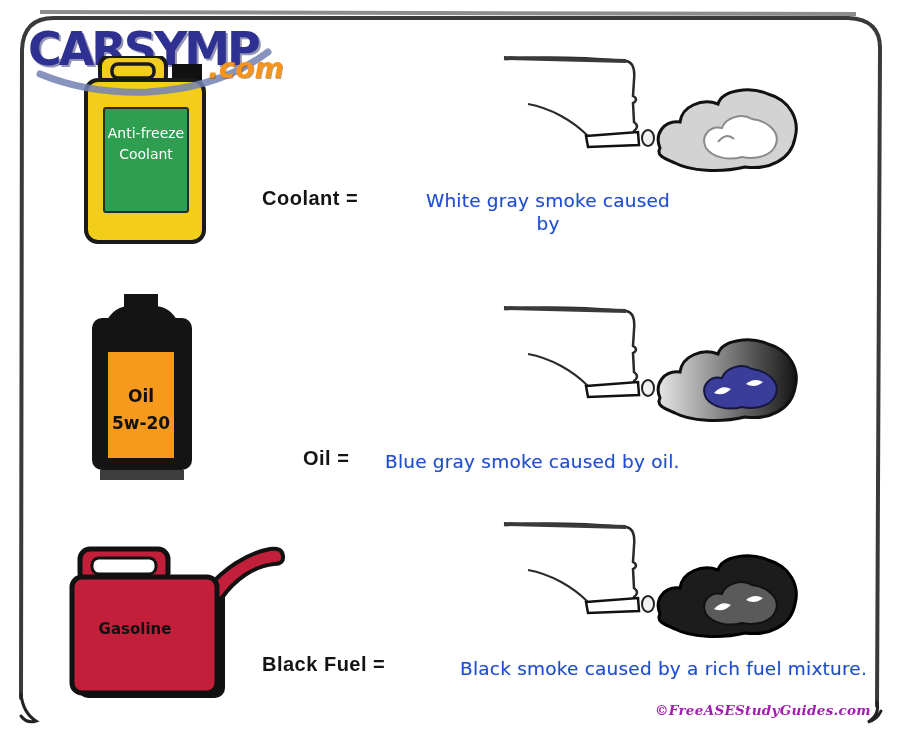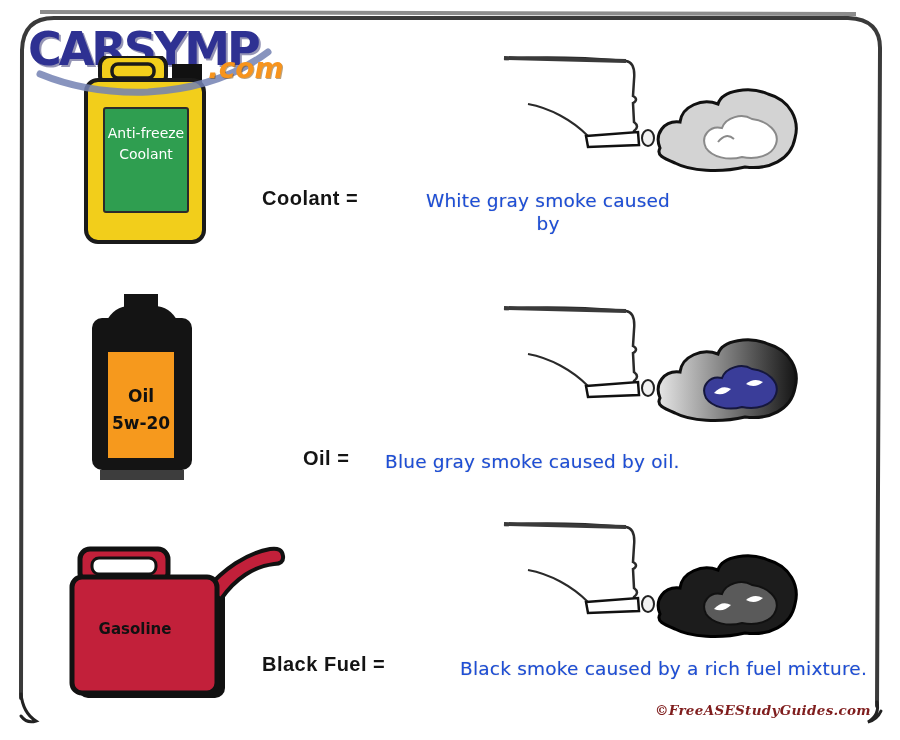--- a/index.html
+++ b/index.html
@@ -25,21 +25,21 @@
   }
   .desc{
     font-family:"DejaVu Sans",sans-serif;font-size:18.5px;line-height:23px;
     color:#1d4ed8;letter-spacing:.2px;white-space:nowrap;
     text-shadow:0 0 1px rgba(120,120,120,.5);
   }
   .desc-center{text-align:center;white-space:normal;}
   .footer-credit{
     left:655px;top:702px;width:210px;text-align:right;
     font-family:"DejaVu Serif",serif;font-style:italic;font-weight:bold;
-    font-size:13.5px;color:#7f1d1d;letter-spacing:.3px;
+    font-size:13.5px;color:#a21caf;letter-spacing:.3px;
   }
   svg{display:block;}
   svg text{font-family:"DejaVu Sans",sans-serif;}
   .jug{left:84px;top:56px;z-index:2;}
   .swoosh{left:28px;top:40px;z-index:3;}
   .oil-bottle{left:88px;top:292px;}
   .gas-can{left:55px;top:531px;}
   .exhaust-1{left:488px;top:46px;}
   .exhaust-2{left:488px;top:296px;}
   .exhaust-3{left:488px;top:512px;}

